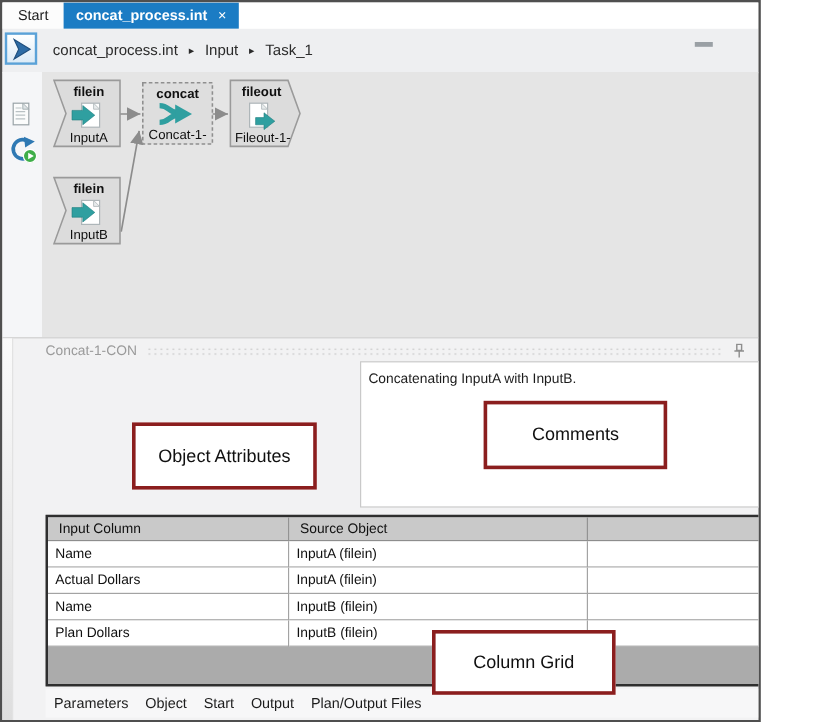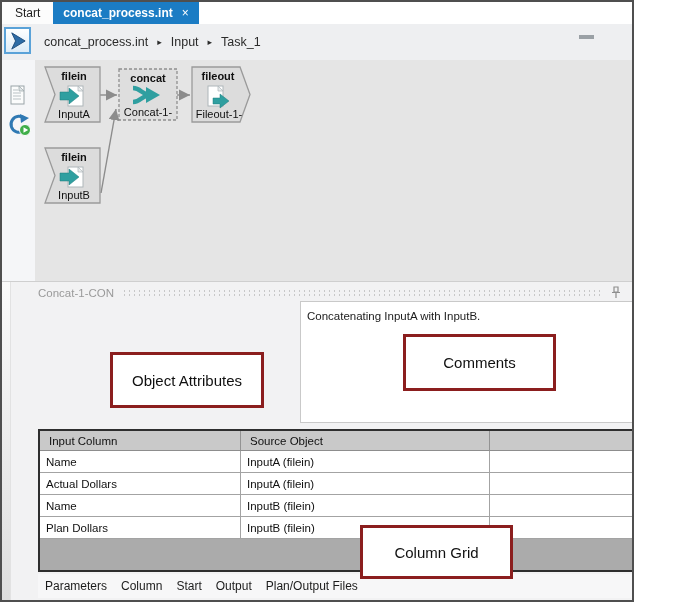--- a/index.html
+++ b/index.html
@@ -222,20 +222,20 @@
       </div>
       <div class="g-row">
         <div class="g-cell">Plan Dollars</div>
         <div class="g-cell">InputB (filein)</div>
         <div class="g-cell"></div>
       </div>
     </div>
 
     <div class="bottom-tabs">
       <div class="btab">Parameters</div>
-      <div class="btab">Column</div>
+      <div class="btab">Object</div>
       <div class="btab">Start</div>
       <div class="btab">Output</div>
       <div class="btab">Plan/Output Files</div>
     </div>
   </div>
 
 </div>
 
 </body></html>

